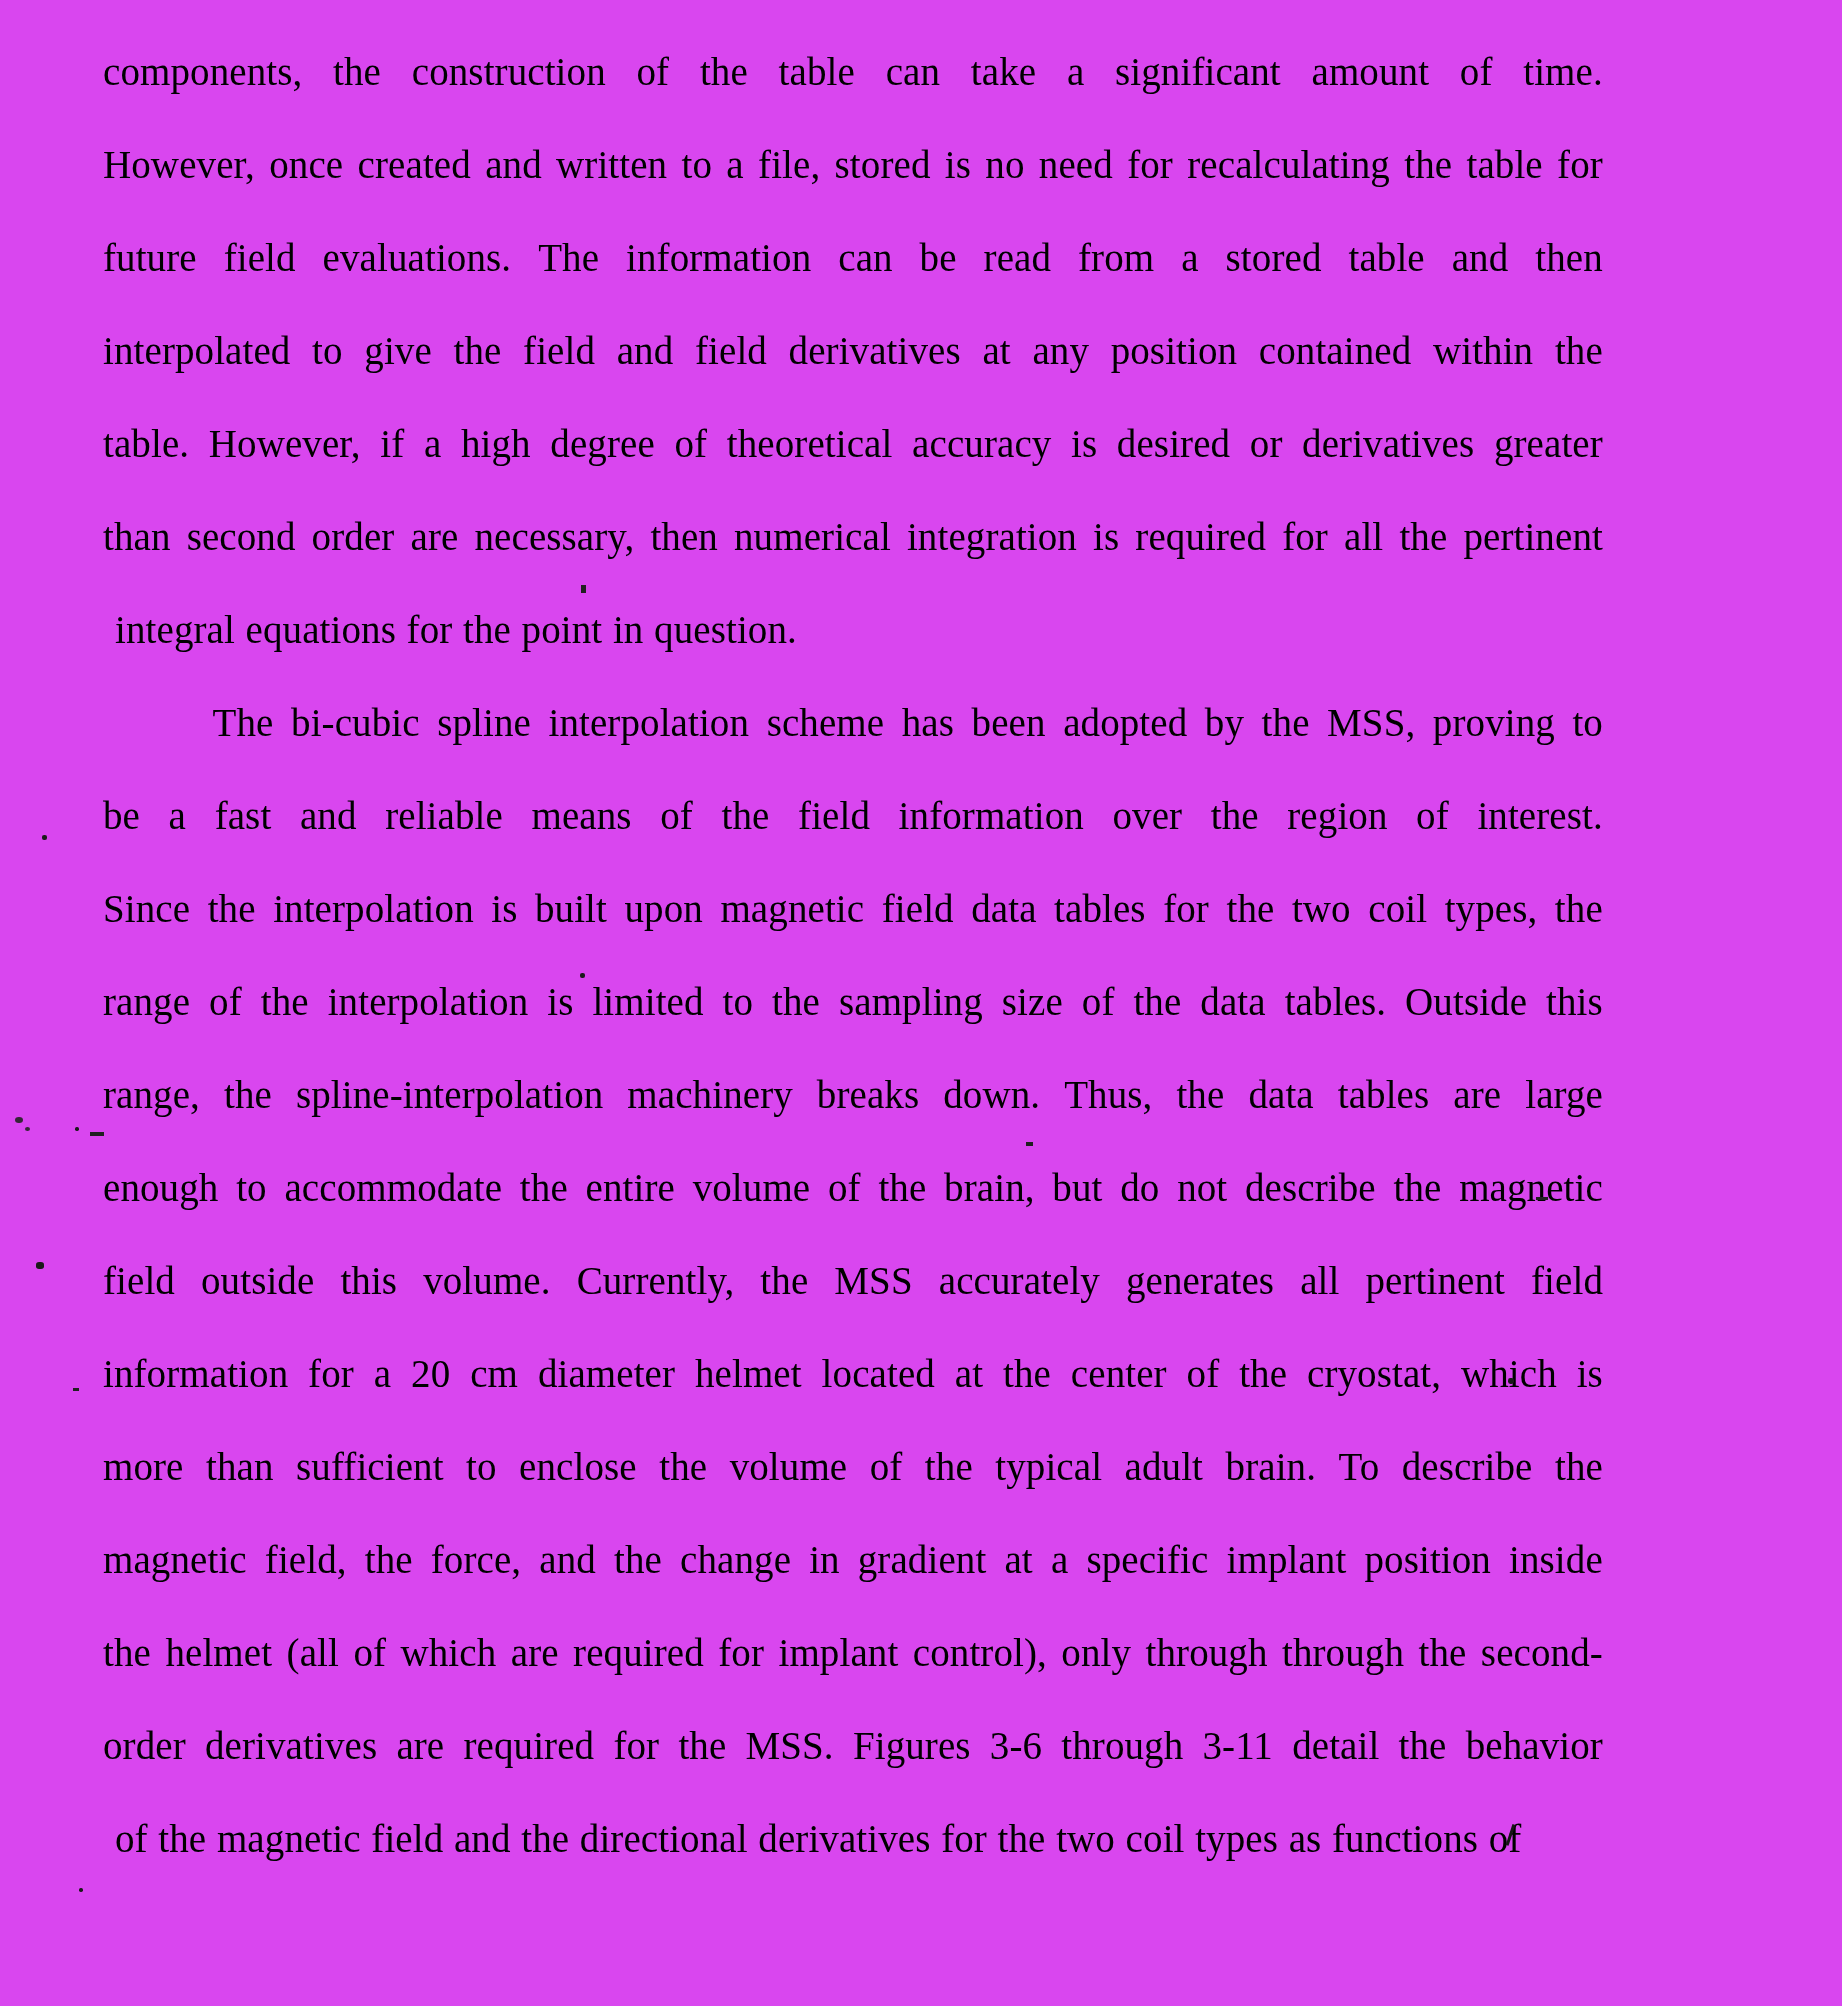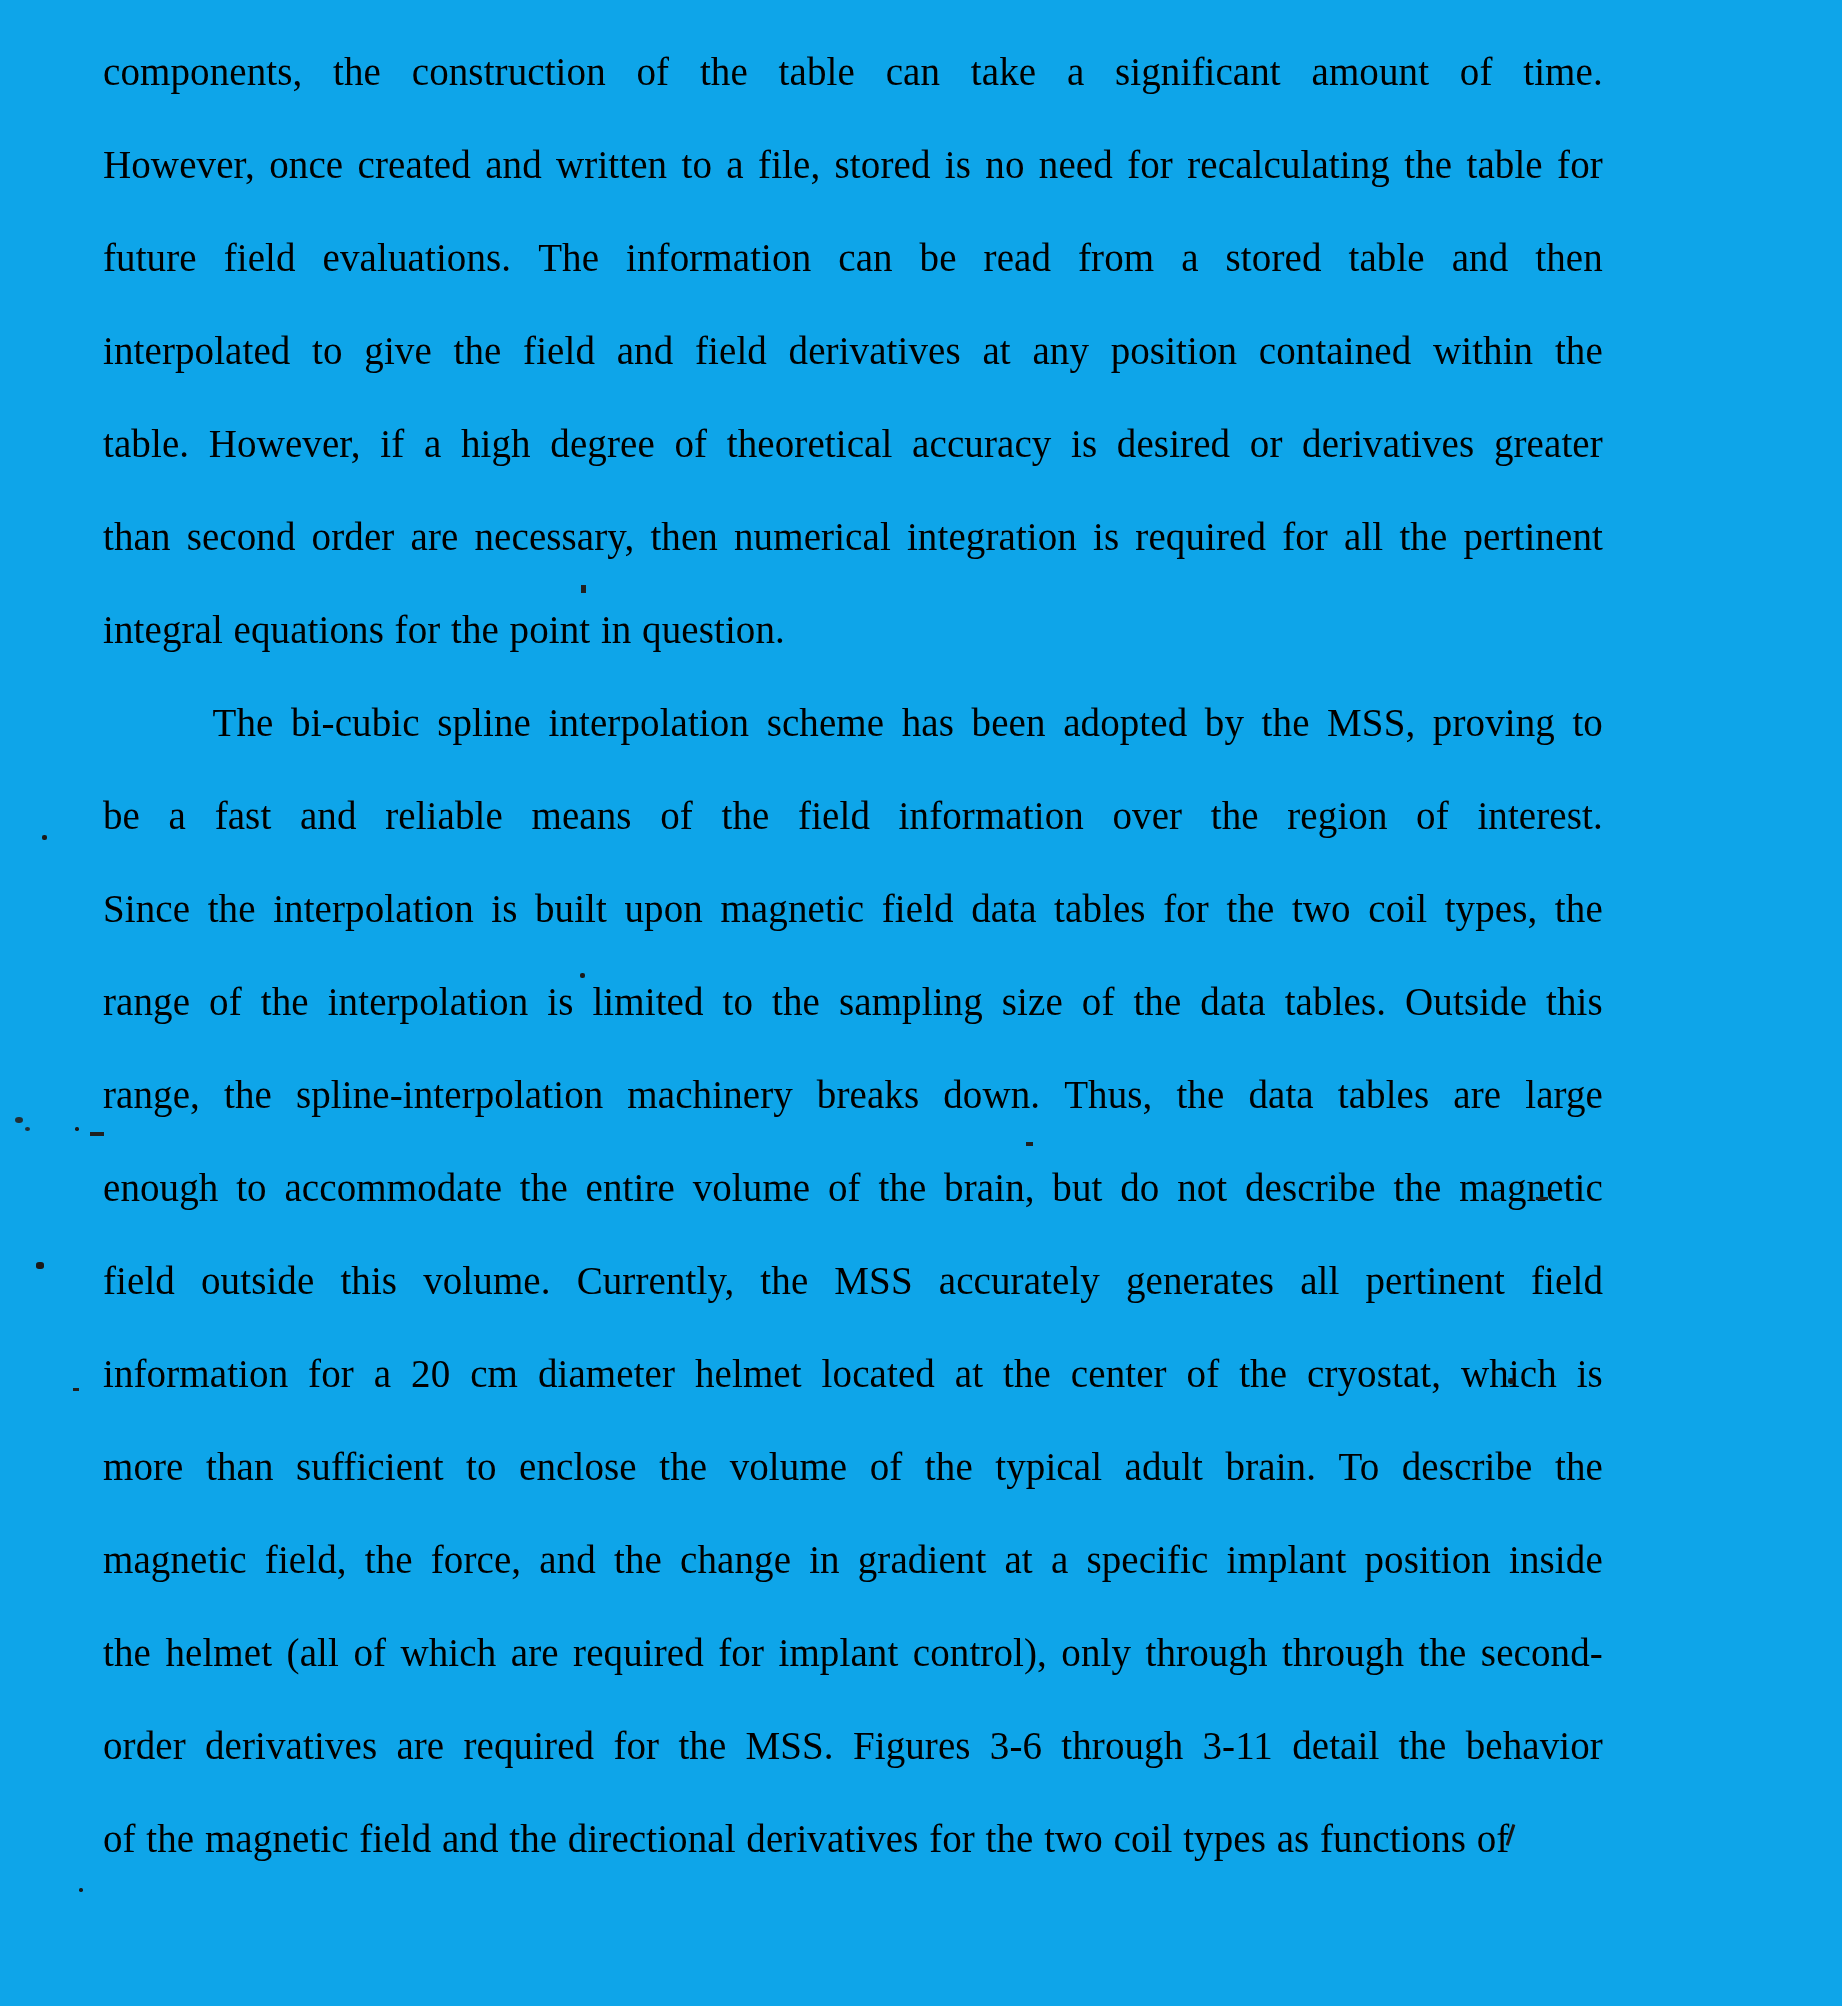--- a/index.html
+++ b/index.html
@@ -5,21 +5,21 @@
 <style>
   html, body {
     margin: 0;
     padding: 0;
     background: #ffffff;
   }
   #page {
     position: relative;
     width: 1843px;
     height: 2007px;
-    background: #0ea5e9;
+    background: #d946ef;
     overflow: hidden;
     font-family: "Liberation Serif", "DejaVu Serif", serif;
     color: #000000;
   }
   
   .body-col {
     position: absolute;
     left: 103px;
     top: 25.4px;
     width: 1500px;
@@ -45,20 +45,21 @@
   
   p.para .ln.just {
     display: flex;
     justify-content: space-between;
   }
   p.para .ln.just > span.w {
     display: inline-block;
   }
   p.para .ln.last {
     display: block;
+    margin-left: 12px;
   }
   .indent-spacer {
     display: inline-block;
     width: 92px;
   }
   
   .speck {
     position: absolute;
     background: #1a1a1a;
     border-radius: 40%;

